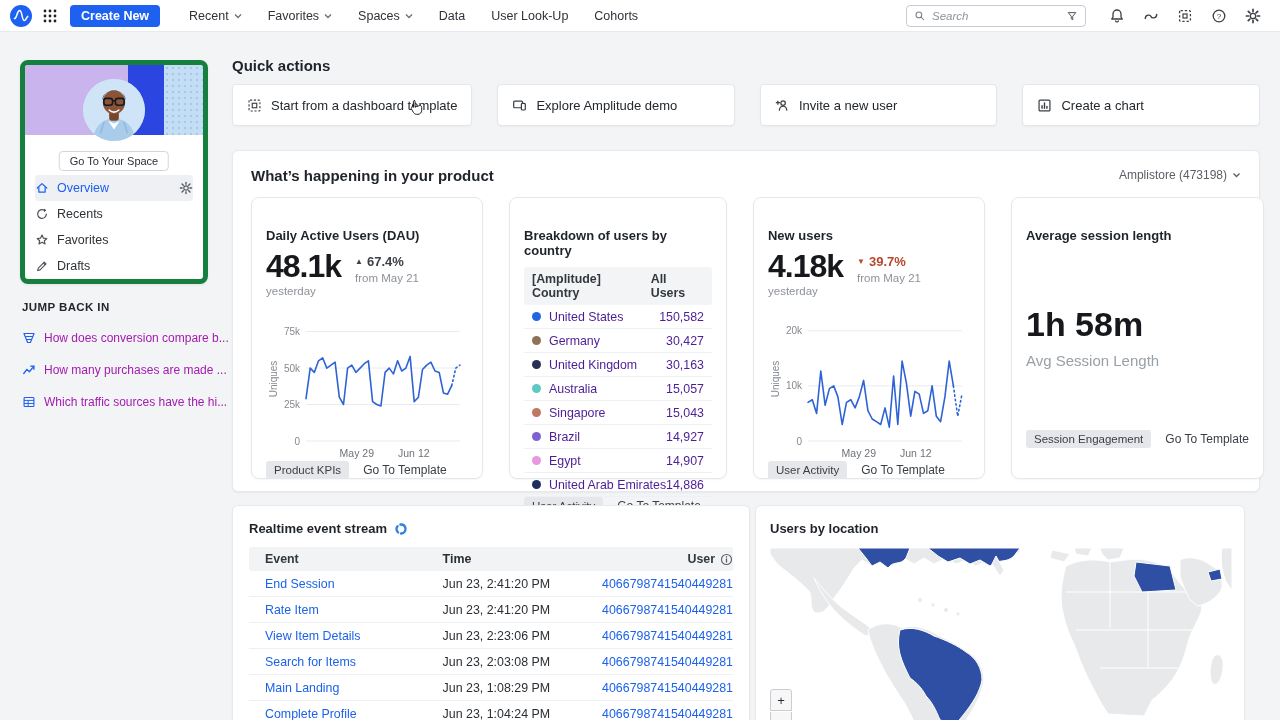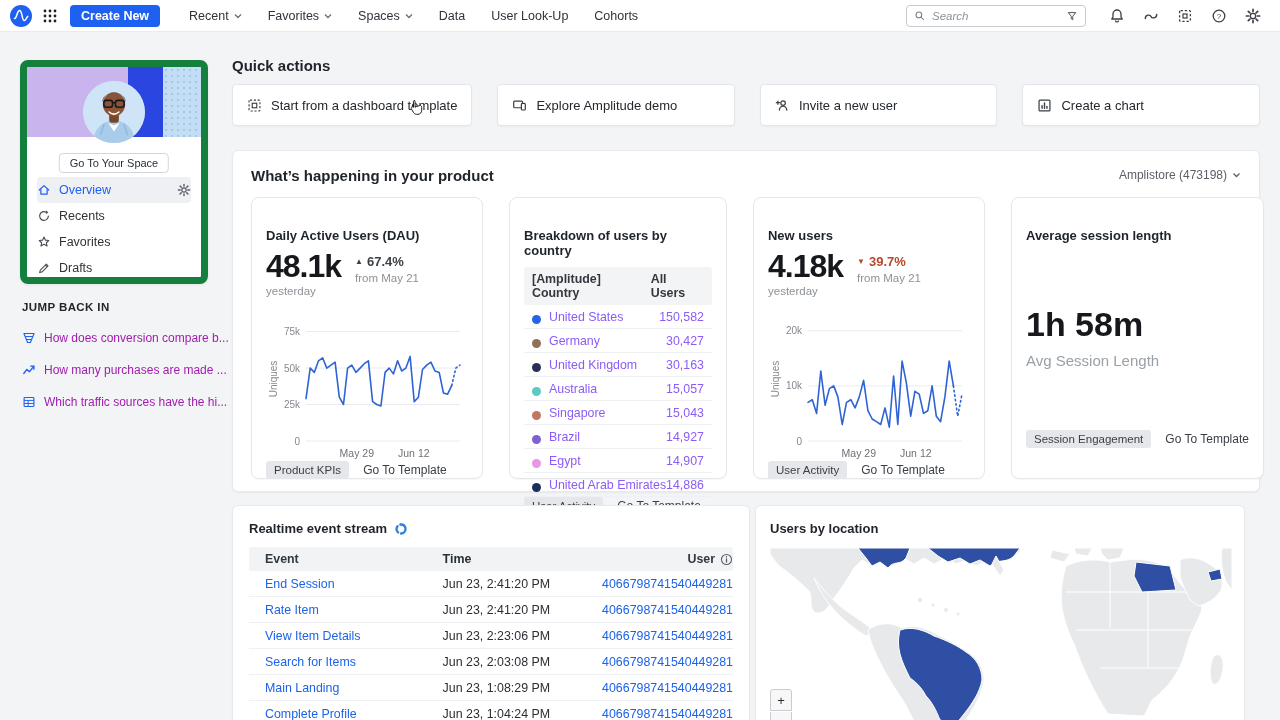--- a/index.html
+++ b/index.html
@@ -20,21 +20,21 @@
   .top-spacer { flex:1; }
   .searchbox { display:flex; align-items:center; width:180px; height:22px; border:1px solid #c7ccd2;
     border-radius:4px; background:#fff; padding:0 7px; gap:6px; margin-right:14px; }
   .searchbox input { border:none; outline:none; flex:1; font-size:11.5px; font-style:italic;
     color:#555a61; font-family:"Liberation Sans","DejaVu Sans",sans-serif; min-width:0; background:transparent; }
   .searchbox input::placeholder { color:#8d929a; }
   .icon-btn { width:16px; height:16px; color:#3b4046; margin:0 9px; cursor:pointer; flex:none; }
 
   
   .sidebar { position:absolute; left:20px; top:60px; width:188px; }
-  .profile-card { background:#fff; border:7px solid #15803d; border-radius:8px;
+  .profile-card { background:#fff; border:5px solid #15803d; border-radius:8px;
     box-shadow:0 1px 3px rgba(20,24,31,.07); height:224px; position:relative; overflow:hidden; }
   .banner { height:70px; display:flex; }
   .banner .b1 { width:58%; background:#c9b4ee; }
   .banner .b2 { width:20%; background:#2b46e0; }
   .banner .b3 { flex:1; background:#c3ddf4;
     background-image:radial-gradient(#a6c8e6 1px, transparent 1.4px); background-size:6px 6px; }
   .avatar { position:absolute; left:50%; top:14px; transform:translateX(-50%); width:62px; height:62px;
     border-radius:50%; overflow:hidden; background:#cfe4f6; }
   .space-btn { position:absolute; left:50%; top:86px; transform:translateX(-50%); background:#fff;
     border:1px solid #d2d6db; border-radius:4px; font-size:11px; color:#2b3037; padding:3px 10px;
@@ -81,22 +81,22 @@
   .delta-down { color:#b5492c; }
   .delta-from { font-size:11.5px; color:#8d9298; margin-top:3px; }
   .chart-host { margin-top:14px; }
   .card-footer { margin-top:auto; display:flex; align-items:center; gap:14px; }
   .badge { background:#e6e7ea; color:#3a3f45; font-size:11.5px; padding:3px 8px; border-radius:3px; white-space:nowrap; }
   .tmpl-link { font-size:12px; color:#3a3f45; cursor:pointer; white-space:nowrap; }
 
   .ctable { margin-top:9px; }
   .ct-head { display:flex; background:#f3f4f6; border-radius:3px; padding:5px 8px; font-size:12.4px;
     font-weight:bold; color:#33383e; }
-  .ct-row { display:flex; align-items:flex-end; padding:4px 8px; border-bottom:1px solid #eef0f3;
-    font-size:12.4px; color:#8b5cf6; height:24px; }
+  .ct-row { display:flex; align-items:center; padding:4px 8px; border-bottom:1px solid #eef0f3;
+    font-size:12.4px; color:#4c1d95; height:24px; }
   .ct-dot { width:9px; height:9px; border-radius:50%; margin-right:8px; flex:none; }
   .ct-name { flex:1; white-space:nowrap; overflow:hidden; }
   .ct-val { margin-left:auto; }
   .session-center { flex:1; display:flex; flex-direction:column; justify-content:center; }
   .session-val { font-size:34px; font-weight:bold; color:#16181c; }
   .session-cap { font-size:15px; color:#9aa0a7; margin-top:8px; }
 
   
   .events-card { position:absolute; left:232px; top:505px; width:518px; height:260px; background:#fff;
     border:1px solid #e7e9ec; border-radius:6px; box-shadow:0 1px 2px rgba(20,24,31,.05); padding:15px 16px; }

